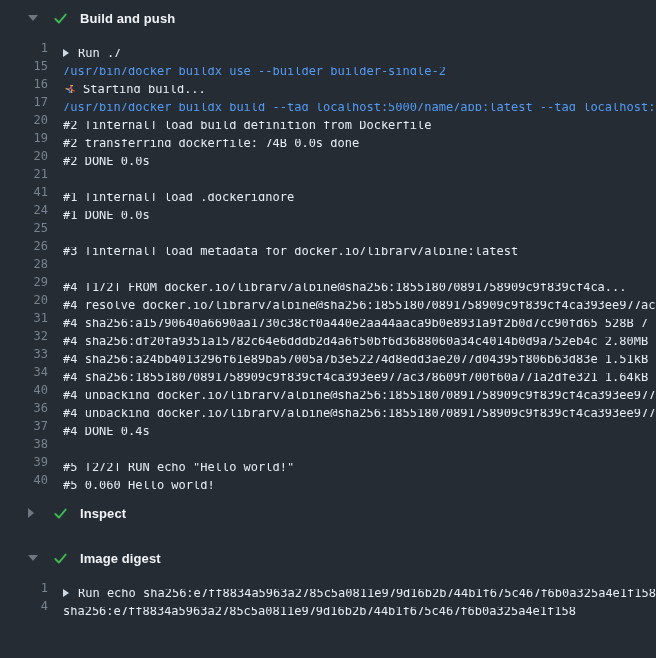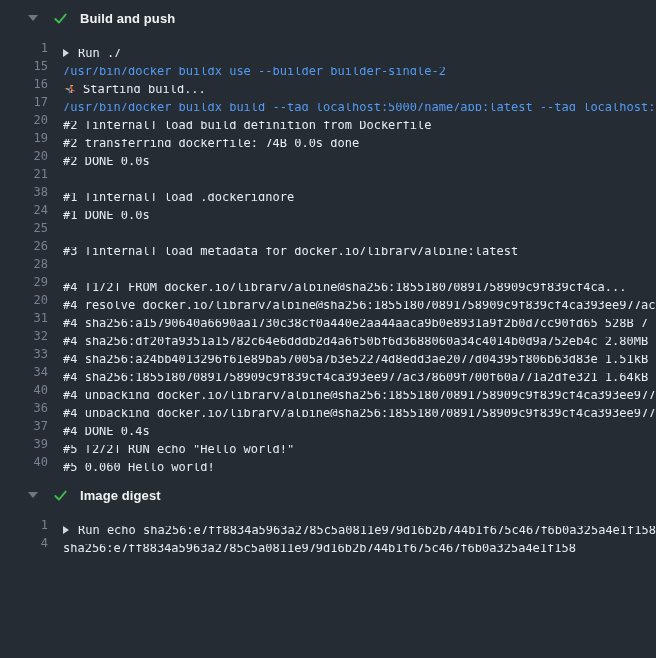--- a/index.html
+++ b/index.html
@@ -92,21 +92,21 @@
     <span class="ln">20</span>
     <span class="content"><span class="txt">#2 DONE 0.0s</span></span>
   </div>
 
   <div class="line">
     <span class="ln">21</span>
     <span class="content"><span class="txt"></span></span>
   </div>
 
   <div class="line">
-    <span class="ln">38</span>
+    <span class="ln">41</span>
     <span class="content"><span class="txt">#1 [internal] load .dockerignore</span></span>
   </div>
 
 
   <div class="line">
     <span class="ln">24</span>
     <span class="content"><span class="txt">#1 DONE 0.0s</span></span>
   </div>
 
   <div class="line">
@@ -163,33 +163,51 @@
   <div class="line">
     <span class="ln">36</span>
     <span class="content"><span class="txt">#4 unpacking docker.io/library/alpine@sha256:185518070891758909c9f839cf4ca393ee977ac378609f700f60a771a2dfe321</span></span>
   </div>
 
   <div class="line">
     <span class="ln">37</span>
     <span class="content"><span class="txt">#4 DONE 0.4s</span></span>
   </div>
 
+  <div class="line">
+    <span class="ln">38</span>
+    <span class="content"><span class="txt"></span></span>
+  </div>
 
   <div class="line">
     <span class="ln">39</span>
     <span class="content"><span class="txt">#5 [2/2] RUN echo "Hello world!"</span></span>
   </div>
 
   <div class="line">
     <span class="ln">40</span>
     <span class="content"><span class="txt">#5 0.060 Hello world!</span></span>
   </div>
 </div>
   </section>
 
+  <section class="group">
+    <div class="group-header">
+      <span class="chevron">
+          <span class="tri tri-right"></span>
+        </span>
+      <span class="check">
+        <svg width="15" height="15" viewBox="0 0 16 16">
+          <path fill="none" stroke="#3fb950" stroke-width="2" stroke-linecap="round" stroke-linejoin="round" d="M2.5 8.5l3.8 3.8L13.5 3.8"></path>
+        </svg>
+      </span>
+      <span class="group-title">Inspect</span>
+    </div>
+    <div class="lines"></div>
+  </section>
 
   <section class="group">
     <div class="group-header">
       <span class="chevron">
           <span class="tri tri-down"></span>
         </span>
       <span class="check">
         <svg width="15" height="15" viewBox="0 0 16 16">
           <path fill="none" stroke="#3fb950" stroke-width="2" stroke-linecap="round" stroke-linejoin="round" d="M2.5 8.5l3.8 3.8L13.5 3.8"></path>
         </svg>

